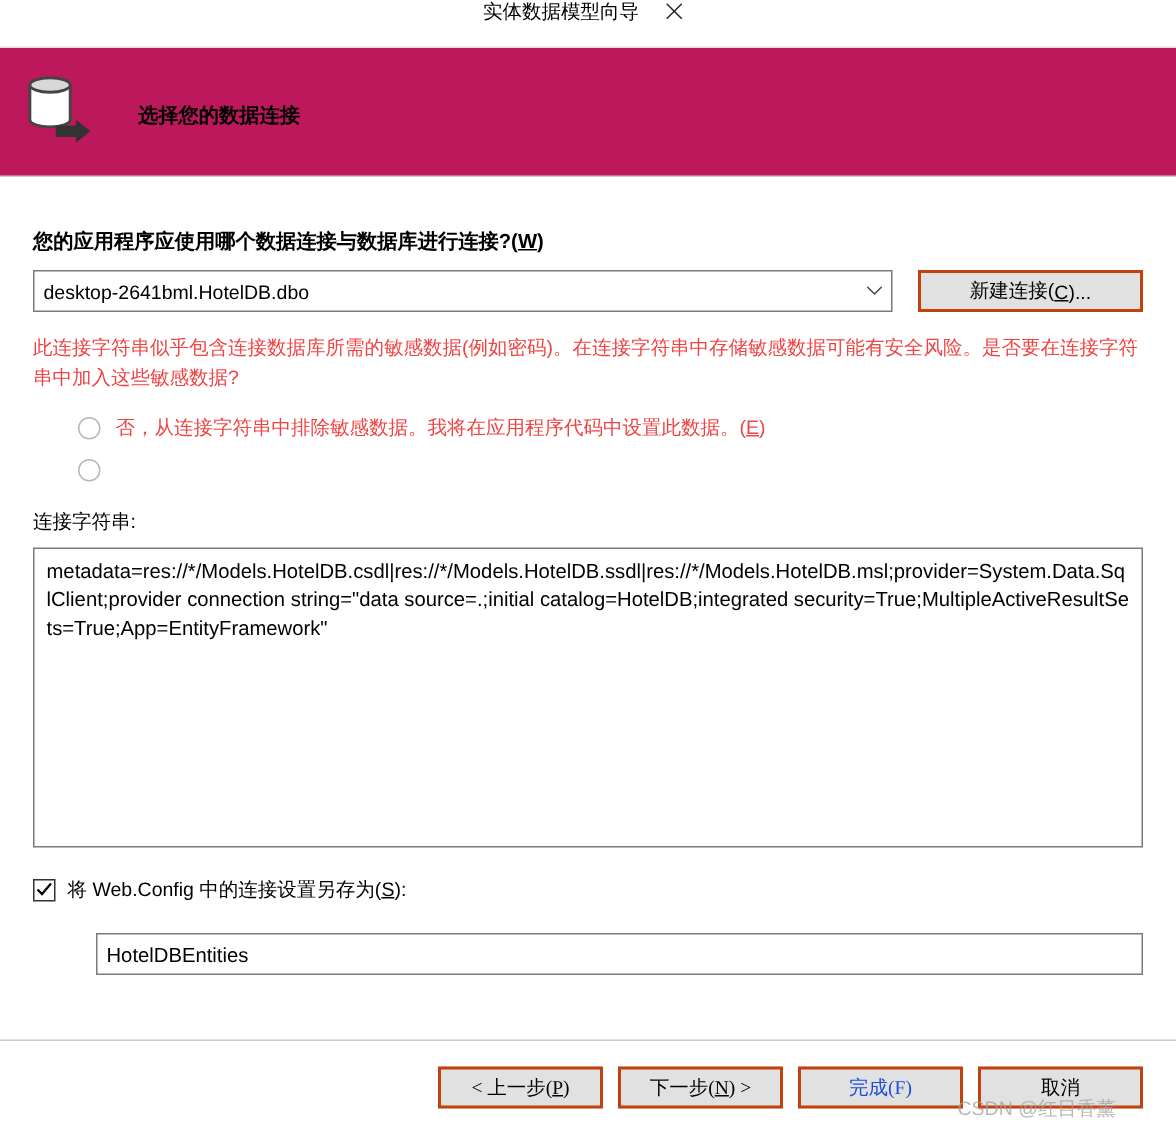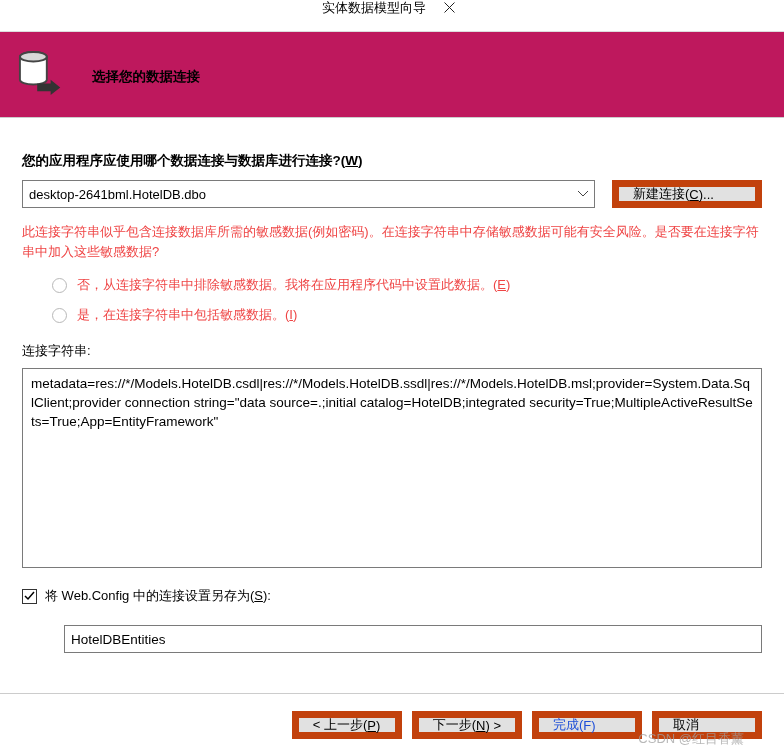--- a/index.html
+++ b/index.html
@@ -88,25 +88,26 @@
     width: 24px;
     height: 28px;
     display: flex;
     align-items: center;
     justify-content: center;
     border-left: 0;
   }
   .btn {
     height: 28px;
     min-width: 150px;
-    border: 7px solid #c2410c;
+    border: 2px solid #c2410c;
     background: #e1e1e1;
     font-size: 13px;
     display: inline-flex;
     align-items: center;
+    justify-content: center;
     padding: 0 14px;
     cursor: pointer;
   }
   .disabled-text { color: #ef4444; }
   .warning {
     line-height: 1.55;
     margin-bottom: 10px;
   }
   .radio-row {
     display: flex;
@@ -167,20 +168,21 @@
   }
   .footer {
     position: absolute;
     left: 0; right: 0; bottom: 0;
     height: 62px;
     display: flex;
     justify-content: flex-end;
     align-items: center;
     gap: 10px;
     padding-right: 22px;
+    font-family: Liberation Serif, serif;
   }
   .footer .btn { min-width: 110px; }
   .btn.disabled {
     color: #1d4ed8;
     cursor: default;
   }
   .watermark {
     position: absolute;
     right: 40px;
     bottom: 8px;
@@ -238,23 +240,20 @@
   <div class="warning disabled-text">此连接字符串似乎包含连接数据库所需的敏感数据(例如密码)。在连接字符串中存储敏感数据可能有安全风险。是否要在连接字符串中加入这些敏感数据?</div>
 
   <div class="radio-row">
     <div class="radio"></div>
     <div class="disabled-text">
       <span>否，从连接字符串中排除敏感数据。我将在应用程序代码中设置此数据。(</span><span class="access-key">E</span><span>)</span>
     </div>
   </div>
   <div class="radio-row">
     <div class="radio"></div>
-    <div class="disabled-text">
-      <span>是，在连接字符串中包括敏感数据。(</span><span class="access-key">I</span><span>)</span>
-    </div>
   </div>
 
   <div class="section-label">连接字符串:</div>
   <textarea class="conn-string" readonly="" style="">metadata=res://*/Models.HotelDB.csdl|res://*/Models.HotelDB.ssdl|res://*/Models.HotelDB.msl;provider=System.Data.SqlClient;provider connection string="data source=.;initial catalog=HotelDB;integrated security=True;MultipleActiveResultSets=True;App=EntityFramework"</textarea>
 
   <div class="checkbox-row">
     <div class="checkbox">
       <svg width="11" height="11" viewBox="0 0 11 11">
           <path d="M1 5 L4 8 L10 1" fill="none" stroke="#000" stroke-width="1.5"></path>
         </svg>

